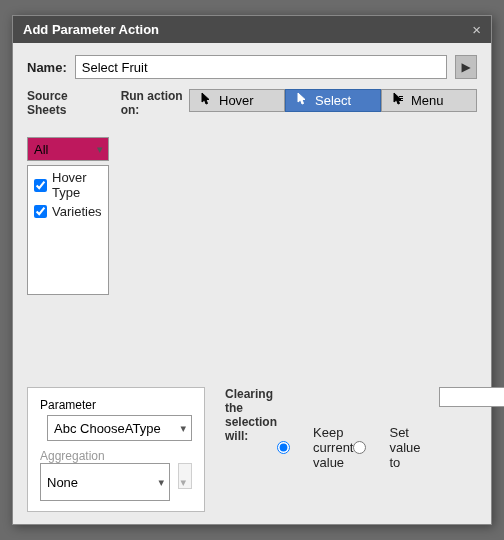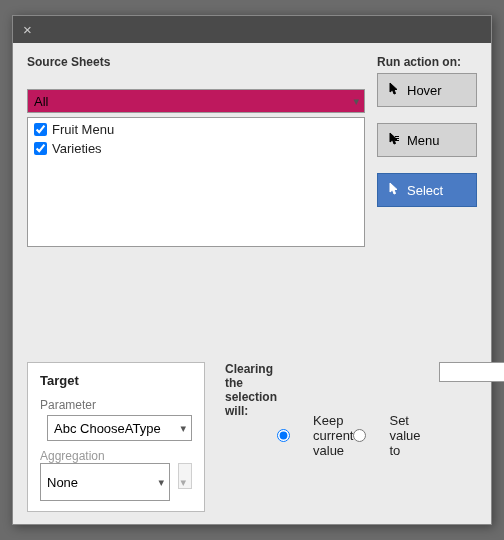--- a/index.html
+++ b/index.html
@@ -130,40 +130,40 @@
       gap: 5px;
       font-size: 13px;
     }
     .sheet-item input[type="checkbox"] {
       width: 13px;
       height: 13px;
       cursor: pointer;
     }
     .run-action-section {
       display: flex;
-      flex-direction: column;
+      flex-direction: row;
       min-width: 100px;
     }
     .run-action-label {
       font-size: 12px;
       font-weight: 600;
       color: #333;
       margin-bottom: 4px;
     }
     .action-btn {
       background: #d4d4d4;
       border: 1px solid #999;
       padding: 4px 8px;
       font-size: 13px;
       cursor: pointer;
       display: flex;
       align-items: center;
       gap: 5px;
       margin-bottom: 16px;
-      height: 34px;
+      height: 23px;
       min-width: 96px;
     }
     .action-btn.active {
       background: #4a7bc4;
       color: #fff;
       border-color: #3366aa;
     }
     .action-btn .btn-icon {
       font-size: 14px;
     }
@@ -178,21 +178,21 @@
       gap: 8px;
     }
     .target-title {
       font-weight: 700;
       font-size: 13px;
       color: #222;
       margin-bottom: 2px;
     }
     .param-label {
       font-size: 12px;
-      color: #737373;
+      color: #000000;
       margin-bottom: 3px;
     }
     .param-dropdown-wrapper {
       position: relative;
       padding-left: 7px;
     }
     .param-dropdown-wrapper select {
       width: 100%;
       padding: 3px 6px;
       border: 1px solid #999;
@@ -328,84 +328,89 @@
       padding: 0 14px 12px 14px;
       gap: 10px;
     }
   </style>
 </head>
 <body>
 
 <div class="dialog">
 
   <div class="title-bar">
+    <span>Add Parameter Action</span>
     <button class="close-btn">×</button>
   </div>
 
   <div class="dialog-body">
 
+    <div class="name-row">
+      <span class="name-label">Name:</span>
+      <input class="name-input" type="text" value="Select Fruit" style="">
+      <div class="name-arrow-btn">▶</div>
+    </div>
 
     <div class="main-section">
 
       <div class="source-sheets">
         <div class="section-label">Source Sheets</div>
         <div class="source-dropdown-wrapper">
           <select>
             <option>All</option>
           </select>
         </div>
         <div class="sheets-list">
           <label class="sheet-item">
             <input type="checkbox" checked="" style="">
-            <span>Fruit Menu</span>
+            <span>Hover Type</span>
           </label>
           <label class="sheet-item">
             <input type="checkbox" checked="" style="">
             <span>Varieties</span>
           </label>
         </div>
       </div>
 
       <div class="run-action-section">
         <div class="run-action-label">Run action on:</div>
         <button class="action-btn">
           <span class="btn-icon">
             <svg width="16" height="16" viewBox="0 0 16 16" fill="none">
               <path d="M4 2 L4 11 L6.5 9 L8 13 L9.5 12.5 L8 8.5 L11 8.5 Z" stroke="currentColor" stroke-width="1" fill="currentColor"></path>
             </svg>
           </span>
           <span>Hover</span>
+        </button>
+        <button class="action-btn active">
+          <span class="btn-icon">
+            <svg width="16" height="16" viewBox="0 0 16 16" fill="none">
+              <path d="M4 2 L4 11 L6.5 9 L8 13 L9.5 12.5 L8 8.5 L11 8.5 Z" stroke="white" stroke-width="1" fill="white"></path>
+            </svg>
+          </span>
+          <span>Select</span>
         </button>
         <button class="action-btn">
           <span class="btn-icon">
             <svg width="16" height="16" viewBox="0 0 16 16" fill="none">
               <path d="M4 2 L4 11 L6.5 9 L8 13 L9.5 12.5 L8 8.5 L11 8.5 Z" stroke="currentColor" stroke-width="1" fill="currentColor"></path>
               <rect x="9" y="5" width="4" height="1" fill="currentColor"></rect>
               <rect x="9" y="7" width="4" height="1" fill="currentColor"></rect>
               <rect x="9" y="9" width="4" height="1" fill="currentColor"></rect>
             </svg>
           </span>
           <span>Menu</span>
         </button>
-        <button class="action-btn active">
-          <span class="btn-icon">
-            <svg width="16" height="16" viewBox="0 0 16 16" fill="none">
-              <path d="M4 2 L4 11 L6.5 9 L8 13 L9.5 12.5 L8 8.5 L11 8.5 Z" stroke="white" stroke-width="1" fill="white"></path>
-            </svg>
-          </span>
-          <span>Select</span>
-        </button>
       </div>
     </div>
   </div>
 
   <div class="lower-section">
 
     <div class="target-box">
-      <div class="target-title">Target</div>
       <div>
         <div class="param-label">Parameter</div>
         <div class="param-dropdown-wrapper">
           <select>
             <option>Abc  ChooseAType</option>
           </select>
         </div>
       </div>
       <div>
         <div class="field-agg-labels">

